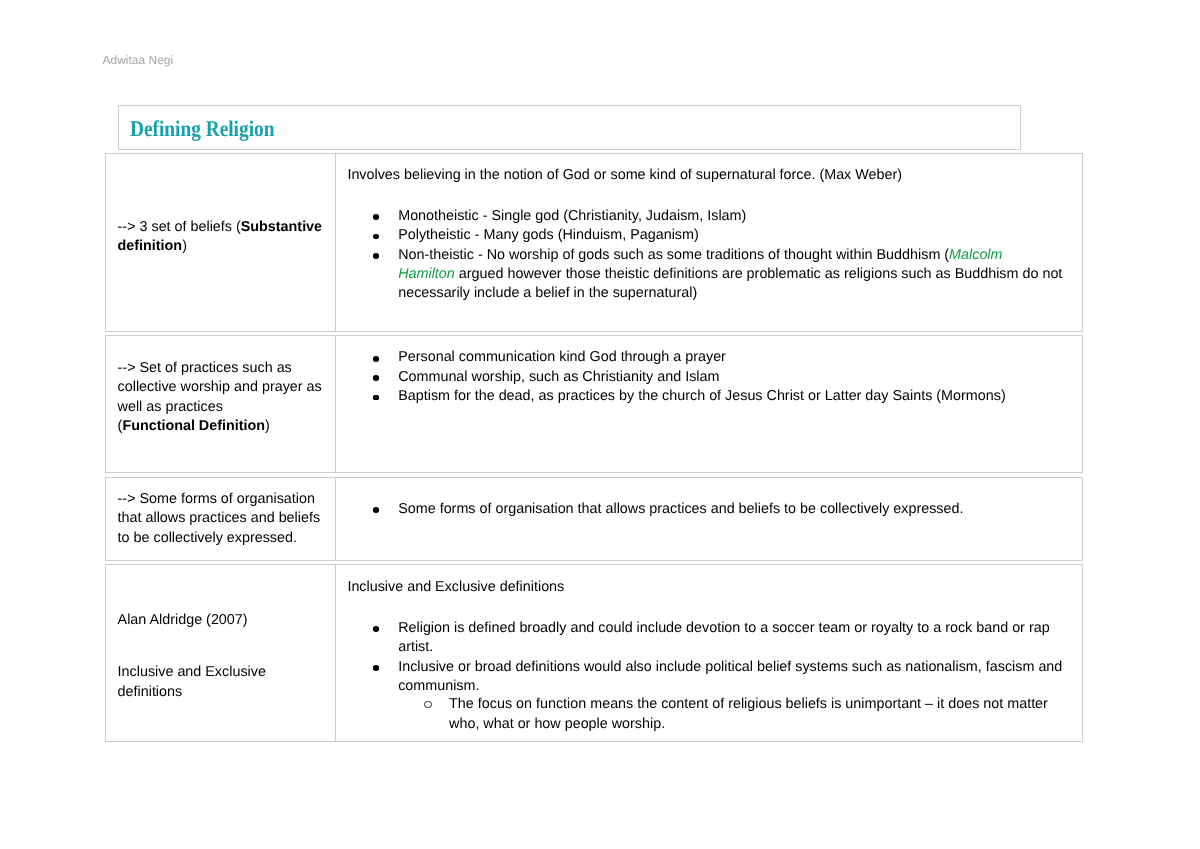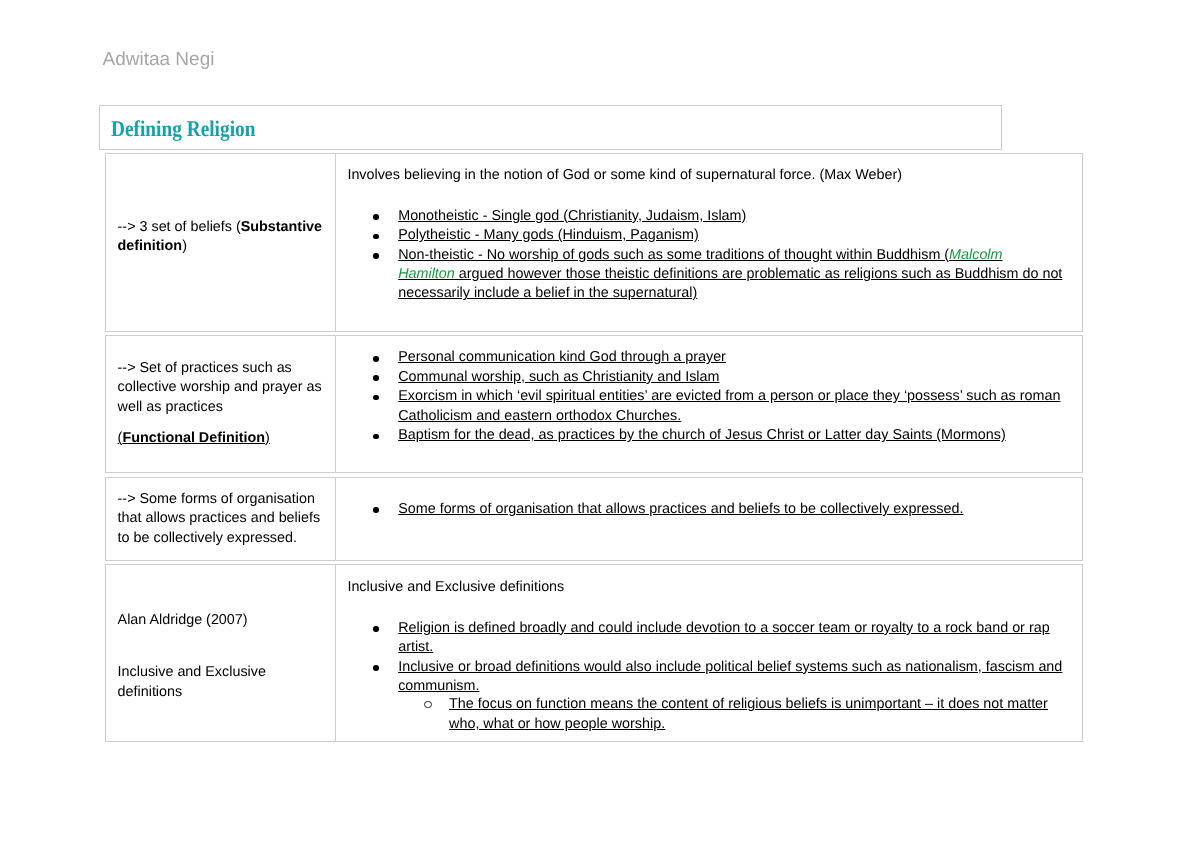--- a/index.html
+++ b/index.html
@@ -21,41 +21,41 @@
     position: relative;
     width: 1200px;
     height: 849px;
     background: #fff;
     overflow: hidden;
   }
   .author-line {
     position: absolute;
     left: 102.5px;
     top: 51.4px;
-    font-size: 19px;
+    font-size: 12px;
     line-height: 18px;
     color: #a6a6a6;
     white-space: nowrap;
   }
   .doc-table {
     position: absolute;
     left: 0;
     top: 0;
     width: 1200px;
     height: 849px;
   }
   .cell {
     position: absolute;
     border: 1px solid #cdcdcd;
     background: #fff;
     box-sizing: border-box;
     overflow: hidden;
   }
   .title-cell {
-    left: 99px; top: 105.3px; width: 903px; height: 45.1px;
+    left: 118px; top: 105.3px; width: 903px; height: 45.1px;
     padding: 9.6px 0 0 10.6px;
     text-decoration: underline;
   }
   .title-text {
     display: inline-block;
     font-family: "Liberation Serif", serif;
     font-weight: bold;
     font-size: 22.5px;
     line-height: 26px;
     color: #15a1ae;
@@ -72,21 +72,20 @@
   .p {
     font-size: 14.35px;
     line-height: 19.3px;
     margin: 0;
   }
   .left-cell .p { line-height: 19.4px; }
   .bullets, .sub-bullets {
     margin: 0;
     padding: 0;
     list-style: none;
-    text-decoration: underline;
   }
   .bullets > li {
     font-size: 14.35px;
     line-height: 19.4px;
     position: relative;
     padding-left: 50.8px;
   }
   .bullets > li > .bul {
     position: absolute;
     left: 25.8px;
@@ -119,21 +118,21 @@
   .spacer { height: 19.3px; }
   
   .cell-0-0 .spacer:nth-of-type(1) { height: 32.2px; }
   .cell-0-0 .spacer:nth-of-type(2) { height: 19.3px; }
   .cell-0-1 .spacer { height: 21.2px; }
   .cell-1-0 .spacer { height: 10.6px; }
   .cell-2-1 .spacer { height: 10.1px; }
   .cell-3-0 .spacer:nth-of-type(1) { height: 33.8px; }
   .cell-3-0 .spacer:nth-of-type(2) { height: 32.6px; }
   .cell-3-1 .spacer { height: 22.0px; }
-  .cell-1-0 .p + .p { margin-top: 12px; text-decoration: underline; }
+  .cell-1-0 .p + .p { margin-top: 0; }
   
   .cell-0-0, .cell-0-1 { padding-bottom: 25.5px; }
   .cell-1-0, .cell-1-1 { padding-bottom: 26.0px; }
   .cell-2-0, .cell-2-1 { padding-bottom: 10.1px; }
   .cell-3-0, .cell-3-1 { padding-bottom: 4.9px; }
 </style>
 </head>
 <body>
 
 <div class="page">
@@ -156,21 +155,21 @@
       </div>
       <div class="cell left-cell row-1 cell-1-0">
         <div class="spacer"></div>
         <p class="p"><span>--&gt; Set of practices such as collective worship and prayer as well as practices</span></p>
         <p class="p"><span>(</span><span><b>Functional Definition</b></span><span>)</span></p>
       </div>
       <div class="cell right-cell row-1 cell-1-1">
         <ul class="bullets">
           <li><span class="bul"></span><span>Personal communication kind God through a prayer</span></li>
           <li><span class="bul"></span><span>Communal worship, such as Christianity and Islam</span></li>
-          <li><span class="bul"></span><span>Exorcism in which ‘evil spiritual entities’ are evicted from a person or place they ‘possess’ such as roman Catholicism and eastern orthodox Churches.</span></li>
+          <li><span class="bul"></span></li>
           <li><span class="bul"></span><span>Baptism for the dead, as practices by the church of Jesus Christ or Latter day Saints (Mormons)</span></li>
         </ul>
       </div>
       <div class="cell left-cell row-2 cell-2-0">
         <p class="p"><span>--&gt; Some forms of organisation that allows practices and beliefs to be collectively expressed.</span></p>
       </div>
       <div class="cell right-cell row-2 cell-2-1">
         <div class="spacer"></div>
         <ul class="bullets">
           <li><span class="bul"></span><span>Some forms of organisation that allows practices and beliefs to be collectively expressed.</span></li>

